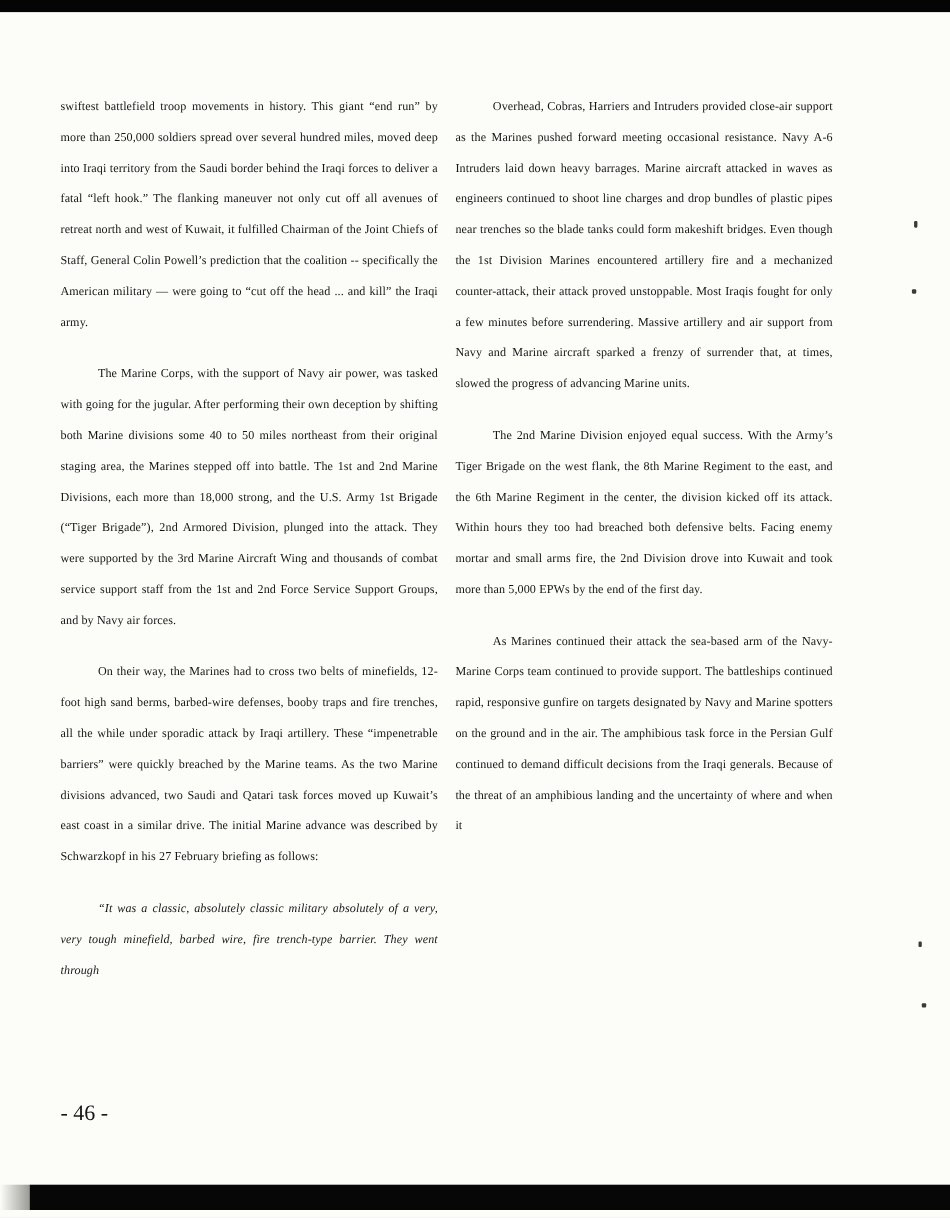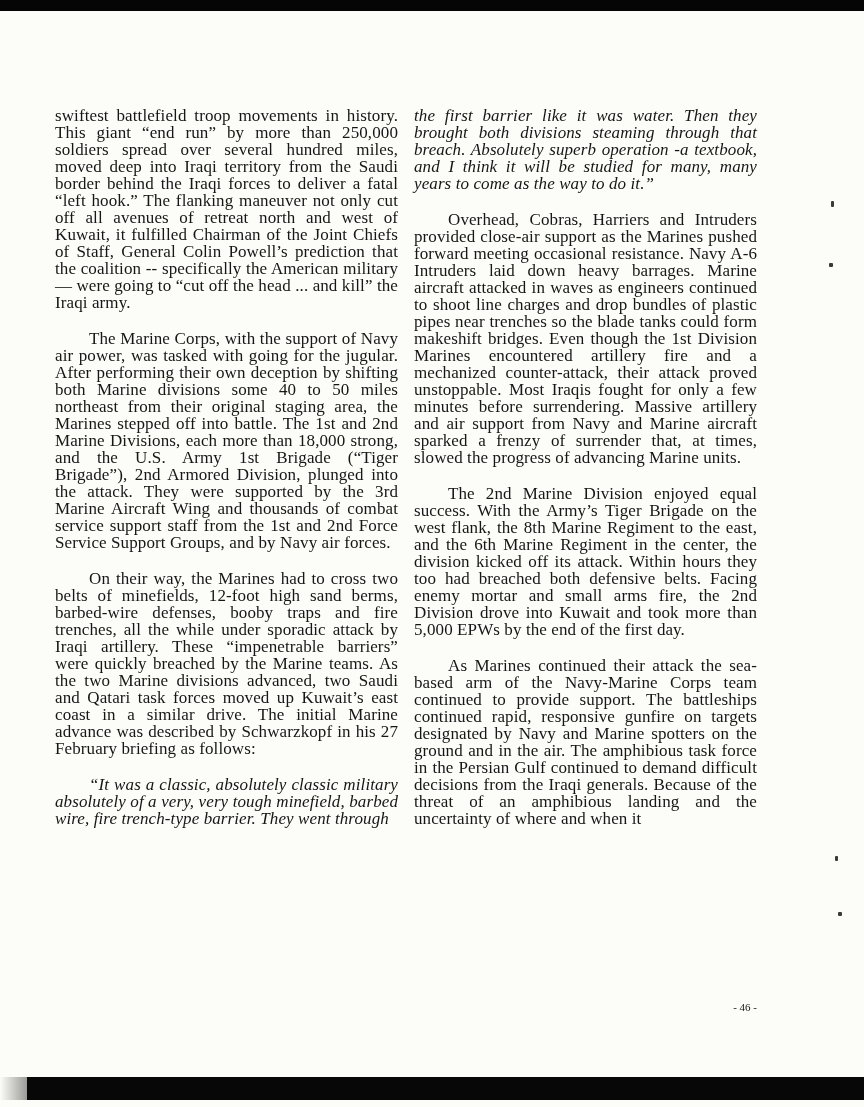--- a/index.html
+++ b/index.html
@@ -36,35 +36,34 @@
     position: absolute;
     top: 83px;
     left: 55px;
     width: 702px;
     display: flex;
     gap: 16px;
   }
   .col {
     width: 343px;
     text-align: justify;
-    font-size: 17px;
-    line-height: 17px;
+    font-size: 11px;
+    line-height: 28px;
     letter-spacing: 0.1px;
-    margin-top: 24px;
   }
   .col p { margin: 0 0 19px 0; }
   .col p.indent { text-indent: 34px; }
   .col p.italic { font-style: italic; }
   .footer {
     position: absolute;
     top: 1001px;
     left: 55px;
     width: 702px;
-    text-align: right;
-    font-size: 11px;
+    text-align: left;
+    font-size: 20px;
   }
   .speck {
     position: absolute;
     background: #3a3a3a;
     border-radius: 1px;
   }
   .speck-1 { top: 201px; left: 831px; width: 3px; height: 6px; }
   .speck-2 { top: 263px; left: 829px; width: 4px; height: 4px; }
   .speck-3 { top: 856px; left: 835px; width: 3px; height: 5px; }
   .speck-4 { top: 912px; left: 838px; width: 4px; height: 4px; }
@@ -79,21 +78,20 @@
   <div class="columns">
 
     <div class="col">
       <p>swiftest battlefield troop movements in history. This giant “end run” by more than 250,000 soldiers spread over several hundred miles, moved deep into Iraqi territory from the Saudi border behind the Iraqi forces to deliver a fatal “left hook.”  The flanking maneuver not only cut off all avenues of retreat north and west of Kuwait, it fulfilled Chairman of the Joint Chiefs of Staff, General Colin Powell’s prediction that the coalition -- specifically the American military — were going to “cut off the head ... and kill” the Iraqi army.</p>
       <p class="indent">The Marine Corps, with the support of Navy air power, was tasked with going for the jugular. After performing their own deception by shifting both Marine divisions some 40 to 50 miles northeast from their original staging area, the Marines stepped off into battle. The 1st and 2nd Marine Divisions, each more than 18,000 strong, and the U.S. Army 1st Brigade (“Tiger Brigade”), 2nd Armored Division, plunged into the attack.  They were supported by the 3rd Marine Aircraft Wing and thousands of combat service support staff from the 1st and 2nd Force Service Support Groups, and by Navy air forces.</p>
       <p class="indent">On their way, the Marines had to cross two belts of minefields, 12-foot high sand berms, barbed-wire defenses, booby traps and fire trenches, all the while under sporadic attack by Iraqi artillery.  These “impenetrable barriers” were quickly breached by the Marine teams.  As the two Marine divisions advanced, two Saudi and Qatari task forces moved up Kuwait’s east coast in a similar drive.   The initial Marine advance was described by Schwarzkopf in his 27 February briefing as follows:</p>
       <p class="indent italic">“It was a classic, absolutely classic military absolutely of a very, very tough minefield, barbed wire, fire trench-type barrier.  They went through</p>
     </div>
 
     <div class="col">
-      <p class="italic">the first barrier like it was water. Then they brought both divisions steaming through that breach.  Absolutely superb operation -a textbook, and I think it will be studied for many, many years to come as the way to do it.”</p>
       <p class="indent">Overhead, Cobras, Harriers and Intruders provided close-air support as the Marines pushed forward meeting occasional resistance. Navy A-6 Intruders laid down heavy barrages. Marine aircraft attacked in waves as engineers continued to shoot line charges and drop bundles of plastic pipes near trenches so the blade tanks could form makeshift bridges.  Even though the 1st Division Marines encountered artillery fire and a mechanized counter-attack, their attack proved unstoppable.  Most Iraqis fought for only a few minutes before surrendering.  Massive artillery and air support from Navy and Marine aircraft sparked a frenzy of surrender that, at times, slowed the progress of advancing Marine units.</p>
       <p class="indent">The 2nd Marine Division enjoyed equal success.  With the Army’s Tiger Brigade on the west flank, the 8th Marine Regiment to the east, and the 6th Marine Regiment in the center, the division kicked off its attack.  Within hours they too had breached both defensive belts.  Facing enemy mortar and small arms fire, the 2nd Division drove into Kuwait and took more than 5,000 EPWs by the end of the first day.</p>
       <p class="indent">As Marines continued their attack the sea-based arm of the Navy-Marine Corps team continued to provide support.  The battleships continued rapid, responsive gunfire on targets designated by Navy and Marine spotters on the ground and in the air.  The amphibious task force in the Persian Gulf continued to demand difficult decisions from the Iraqi generals.  Because of the threat of an amphibious landing and the uncertainty of where and when it</p>
     </div>
 
   </div>
 
   <div class="footer">- 46 -</div>
 
   <div class="speck speck-1"></div>

